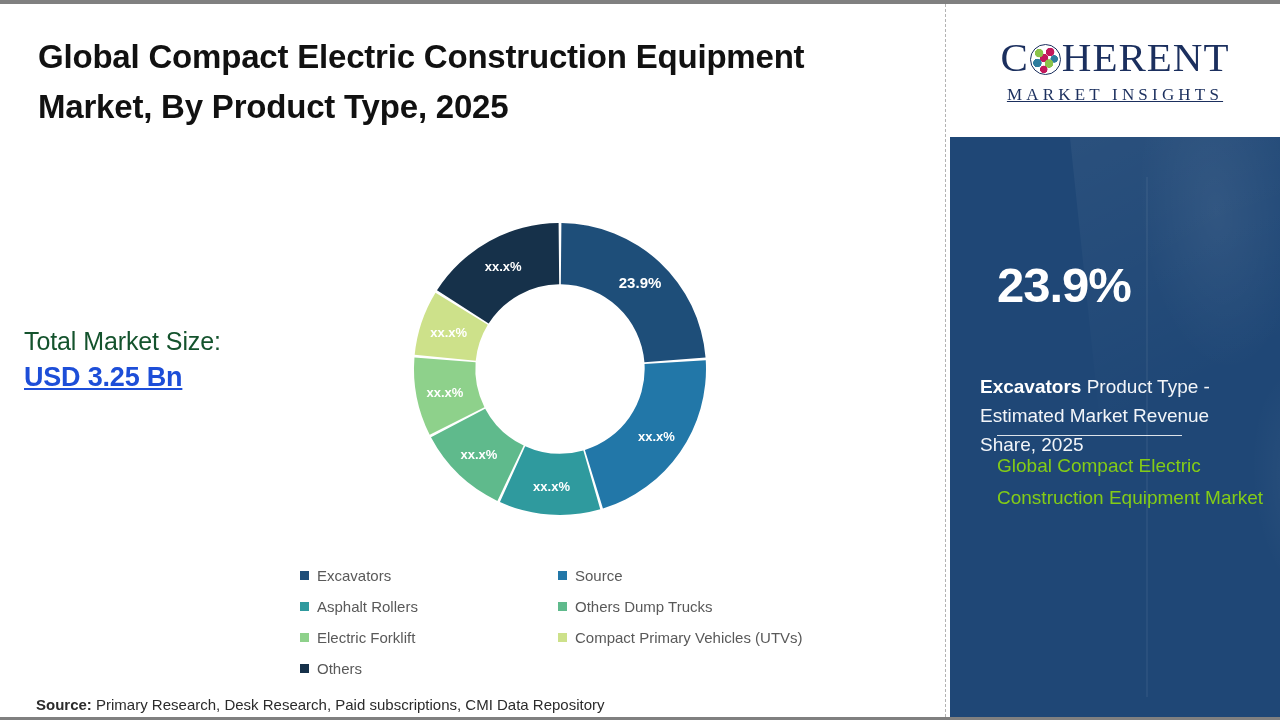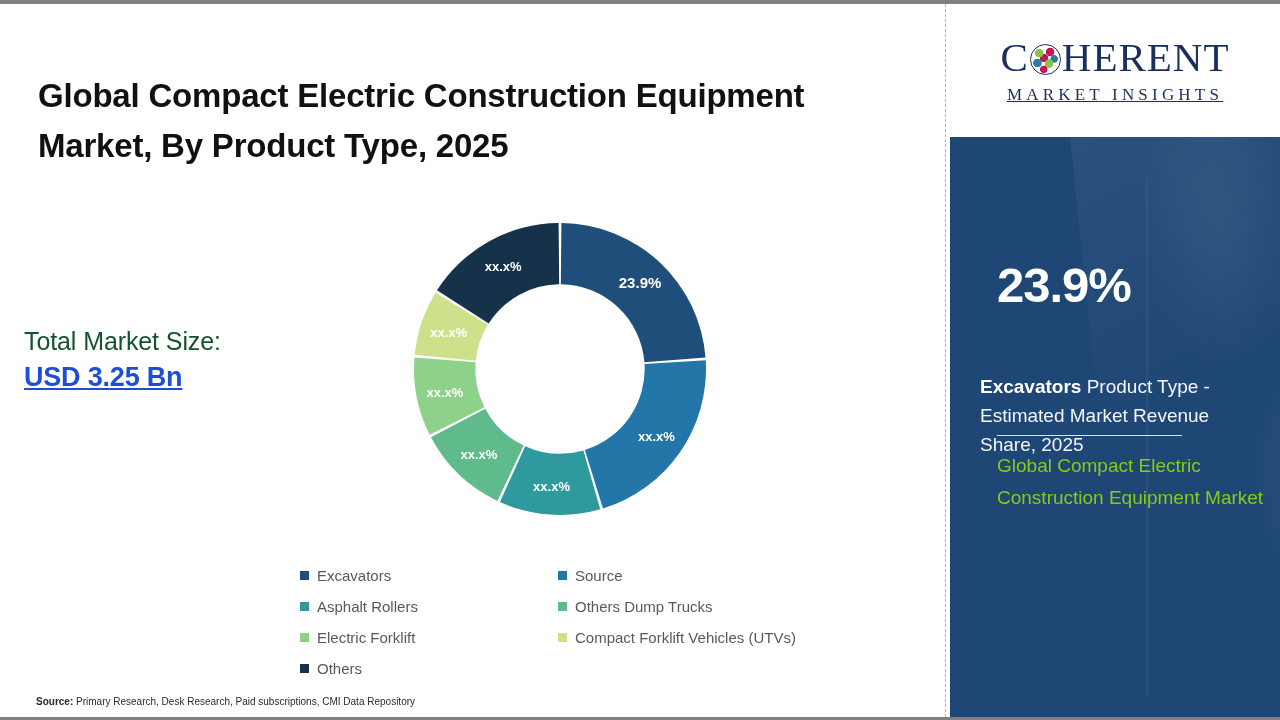--- a/index.html
+++ b/index.html
@@ -33,21 +33,20 @@
   #page-title {
     position: absolute;
     left: 38px;
     top: 28px;
     width: 880px;
     font-size: 33px;
     font-weight: bold;
     line-height: 50px;
     color: #111111;
     letter-spacing: -0.2px;
-    margin-top: 39px;
   }
 
   #chart-subtitle {
     position: absolute;
     left: 0;
     top: 158px;
     width: 946px;
     text-align: center;
     font-size: 21px;
     color: #666666;
@@ -125,21 +124,21 @@
   .legend-text {
     font-size: 15px;
     color: #595959;
   }
 
   
   #source-line {
     position: absolute;
     left: 36px;
     top: 692px;
-    font-size: 10px;
+    font-size: 15px;
     color: #2b2b2b;
   }
   #source-line b { font-weight: bold; }
 
   
   #vertical-divider {
     position: absolute;
     left: 945px;
     top: 0px;
     width: 0px;
@@ -339,21 +338,21 @@
           <div class="legend-item">
             <span class="legend-swatch" style="background: rgb(34, 119, 168);"></span>
             <span class="legend-text">Source</span>
           </div>
           <div class="legend-item">
             <span class="legend-swatch" style="background: rgb(95, 186, 140);"></span>
             <span class="legend-text">Others Dump Trucks</span>
           </div>
           <div class="legend-item">
             <span class="legend-swatch" style="background: rgb(205, 225, 138);"></span>
-            <span class="legend-text">Compact Forklift Vehicles (UTVs)</span>
+            <span class="legend-text">Compact Primary Vehicles (UTVs)</span>
           </div>
         </div>
     </div>
 
     <div id="source-line">
       <b>Source:</b>
       <span>Primary Research, Desk Research, Paid subscriptions, CMI Data Repository</span>
     </div>
 
   </div>

